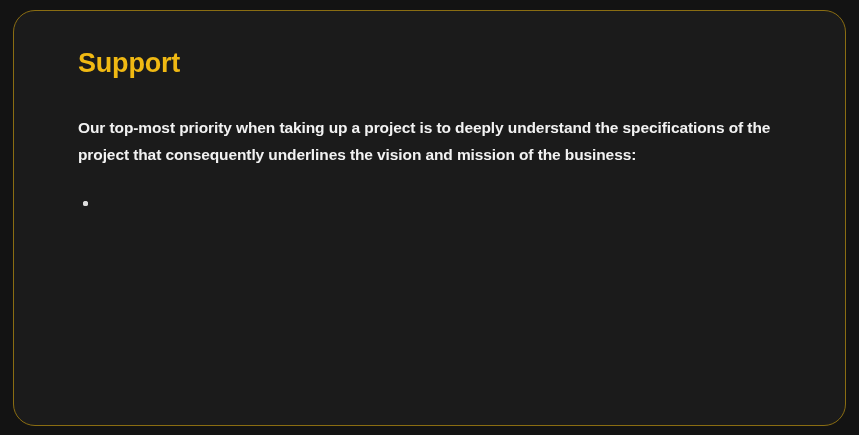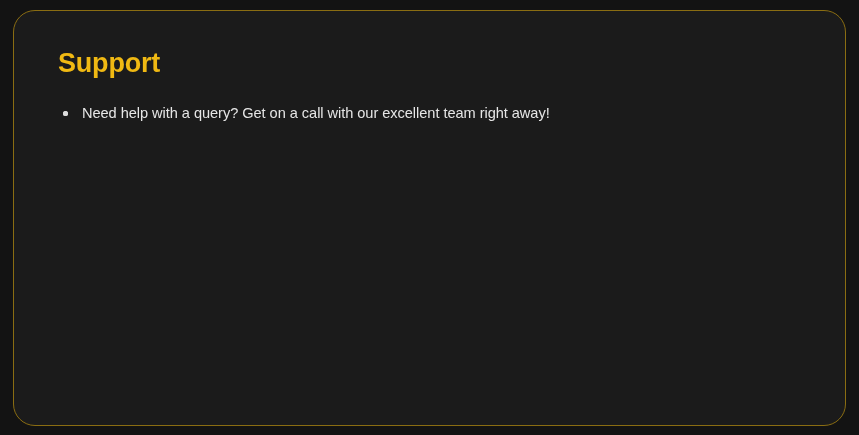--- a/index.html
+++ b/index.html
@@ -26,21 +26,21 @@
   .support-card {
     position: absolute;
     left: 13px;
     top: 10px;
     width: 833px;
     height: 416px;
     box-sizing: border-box;
     background: #1b1b1b;
     border: 1px solid #8a6d12;
     border-radius: 22px;
-    padding: 38px 44px 30px 44px;
+    padding: 38px 44px 30px 64px;
   }
 
   .card-title {
     margin: 0;
     font-size: 27px;
     line-height: 1.1;
     font-weight: 700;
     letter-spacing: -0.2px;
     color: #f0b913;
   }
@@ -95,25 +95,25 @@
 </style>
 </head>
 <body>
 
 <div class="page">
 
   <section class="support-card">
 
     <h2 class="card-title">Support</h2>
 
+    <p class="card-intro">Our top-most priority when taking up a project is to deeply understand the specifications of the project that consequently underlines the vision and mission of the business:</p>
 
     <ul class="card-list">
       <li class="item-wide">
         <span class="bullet-dot"></span>
       </li>
       <li>
         <span class="bullet-dot"></span>
-        <span>Need help with a query? Get on a call with our excellent team right away!</span>
       </li>
     </ul>
 
   </section>
 </div>
 
 </body></html>

